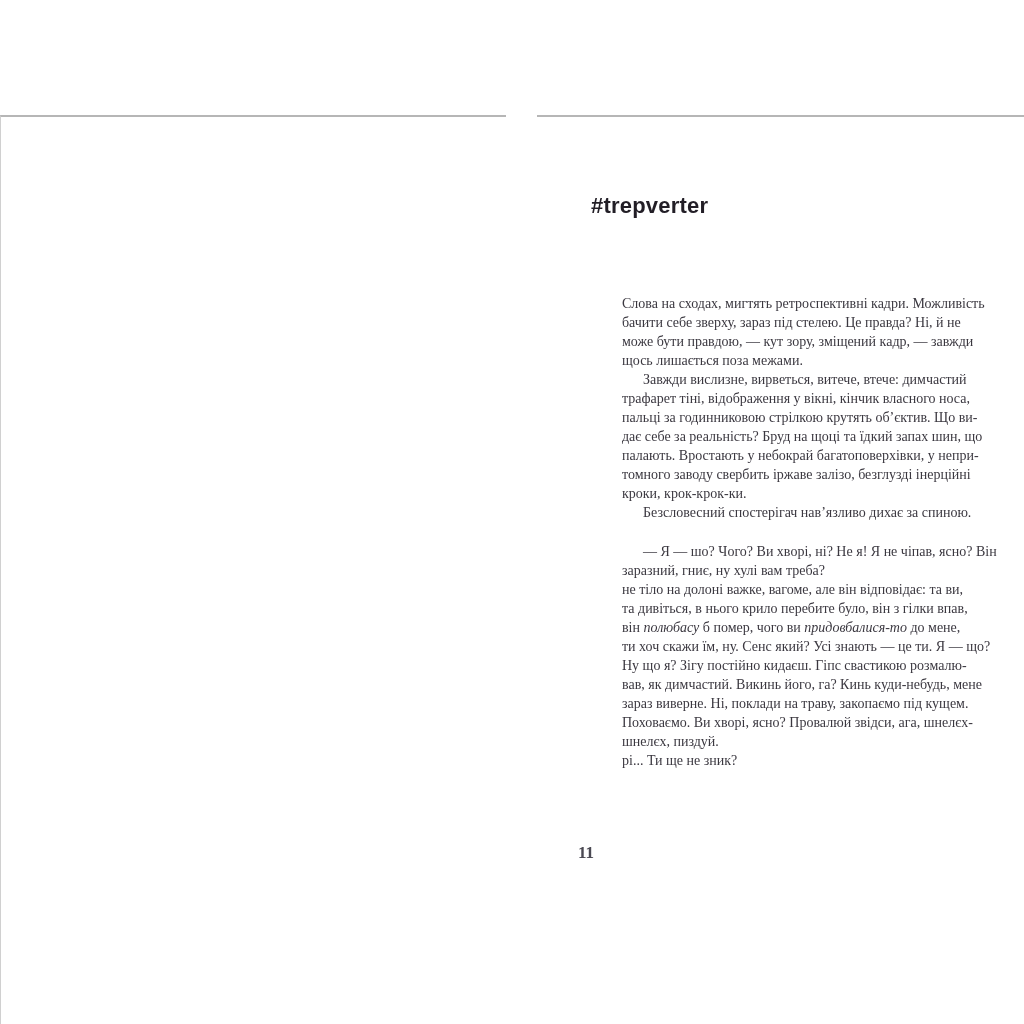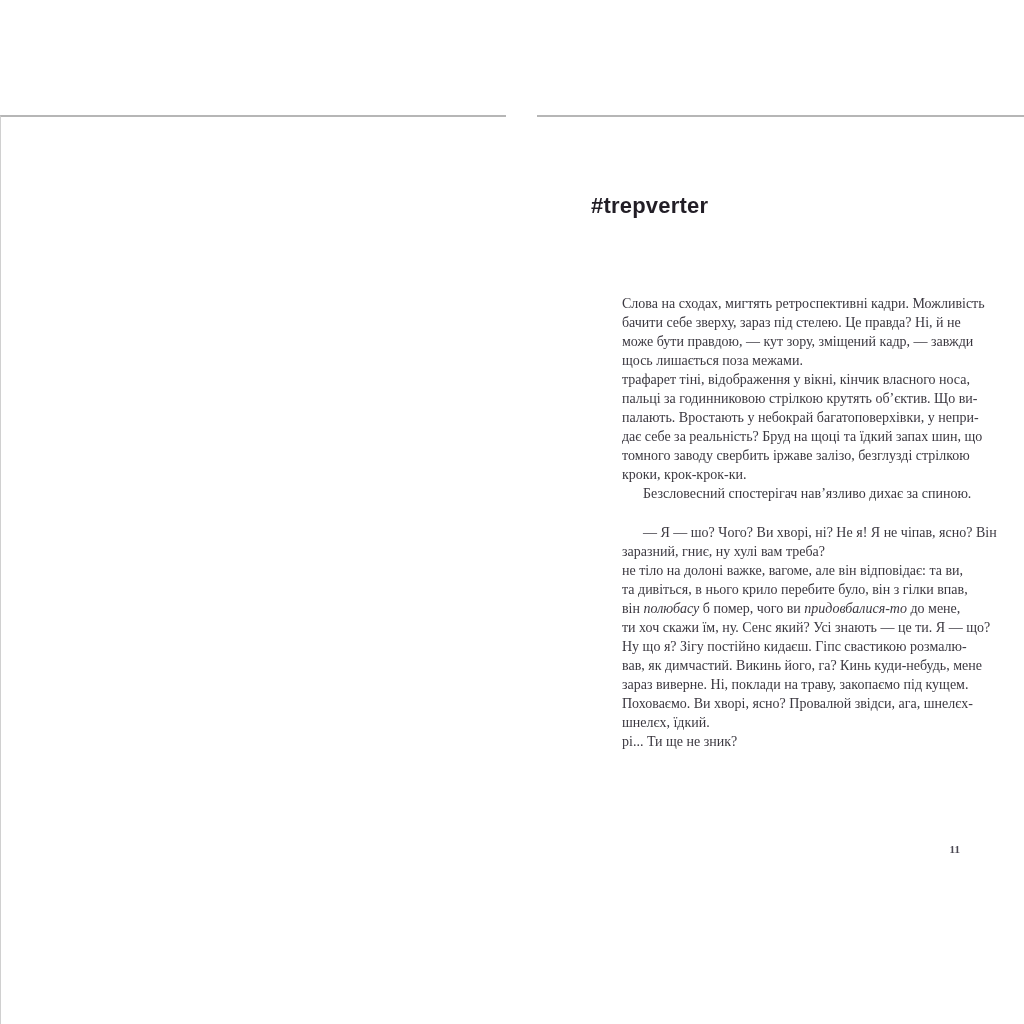--- a/index.html
+++ b/index.html
@@ -72,59 +72,60 @@
     text-indent: 21px;
   }
   .spacer {
     height: 20px;
   }
   .page-number {
     position: absolute;
     left: 41px;
     top: 726px;
     width: 382px;
-    text-align: right;
-    font-size: 11px;
+    text-align: left;
+    font-size: 17px;
     font-weight: 600;
     color: var(--pagenum-color, #4b4953);
   }
 </style>
 </head>
 <body>
 
 <div class="spread">
 
   <div class="page page-left"></div>
 
   <div class="page page-right">
     <div class="chapter-title">#trepverter</div>
 
     <div class="text-block">
         <div class="line">Слова на сходах, мигтять ретроспективні кадри. Можливість</div>
         <div class="line">бачити себе зверху, зараз під стелею. Це правда? Ні, й не</div>
         <div class="line">може бути правдою, — кут зору, зміщений кадр, — завжди</div>
         <div class="line last">щось лишається поза межами.</div>
+        <div class="line indent">Завжди вислизне, вирветься, витече, втече: димчастий</div>
         <div class="line">трафарет тіні, відображення у вікні, кінчик власного носа,</div>
         <div class="line">пальці за годинниковою стрілкою крутять об’єктив. Що ви-</div>
+        <div class="line">дає себе за реальність? Бруд на щоці та їдкий запах шин, що</div>
         <div class="line">палають. Вростають у небокрай багатоповерхівки, у непри-</div>
-        <div class="line">дає себе за реальність? Бруд на щоці та їдкий запах шин, що</div>
-        <div class="line">томного заводу свербить іржаве залізо, безглузді стрілкою</div>
+        <div class="line">томного заводу свербить іржаве залізо, безглузді інерційні</div>
         <div class="line last">кроки, крок-крок-ки.</div>
         <div class="line indent last">Безсловесний спостерігач нав’язливо дихає за спиною.</div>
         <div class="spacer"></div>
         <div class="line indent">— Я — шо? Чого? Ви хворі, ні? Не я! Я не чіпав, ясно? Він</div>
         <div class="line last">заразний, гниє, ну хулі вам треба?</div>
         <div class="line">не тіло на долоні важке, вагоме, але він відповідає: та ви,</div>
         <div class="line">та дивіться, в нього крило перебите було, він з гілки впав,</div>
         <div class="line">він <i>полюбасу</i> б помер, чого ви <i>придовбалися-то</i> до мене,</div>
         <div class="line">ти хоч скажи їм, ну. Сенс який? Усі знають — це ти. Я — що?</div>
         <div class="line">Ну що я? Зігу постійно кидаєш. Гіпс свастикою розмалю-</div>
         <div class="line">вав, як димчастий. Викинь його, га? Кинь куди-небудь, мене</div>
         <div class="line">зараз виверне. Ні, поклади на траву, закопаємо під кущем.</div>
         <div class="line">Поховаємо. Ви хворі, ясно? Провалюй звідси, ага, шнелєх-</div>
-        <div class="line last">шнелєх, їдкий.</div>
+        <div class="line last">шнелєх, пиздуй.</div>
         <div class="line last">рі... Ти ще не зник?</div>
       </div>
 
     <div class="page-number">11</div>
   </div>
 
 </div>
 
 </body></html>

